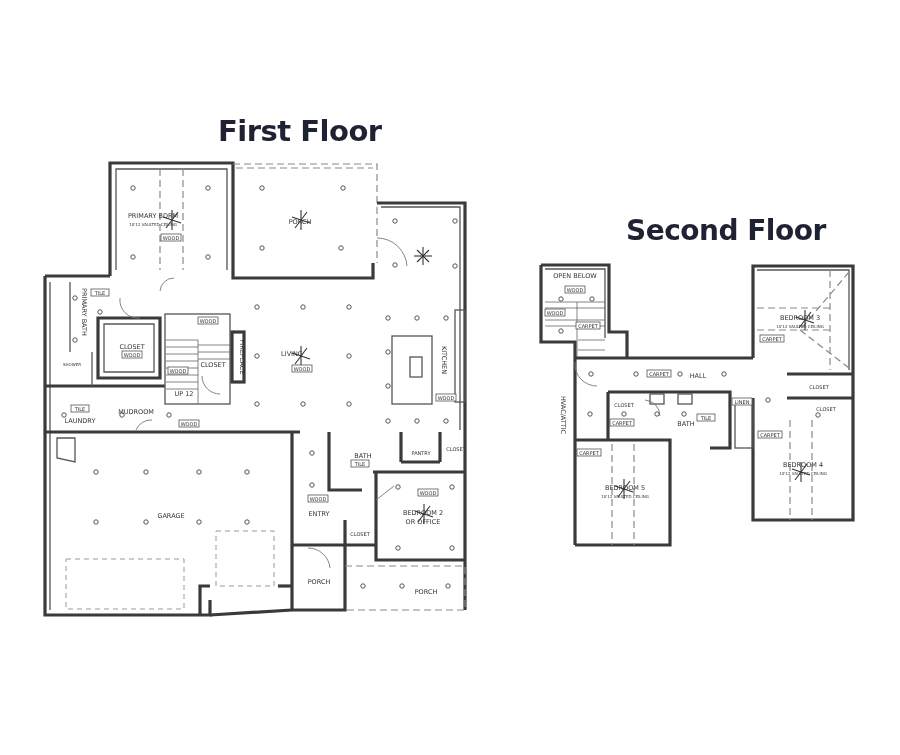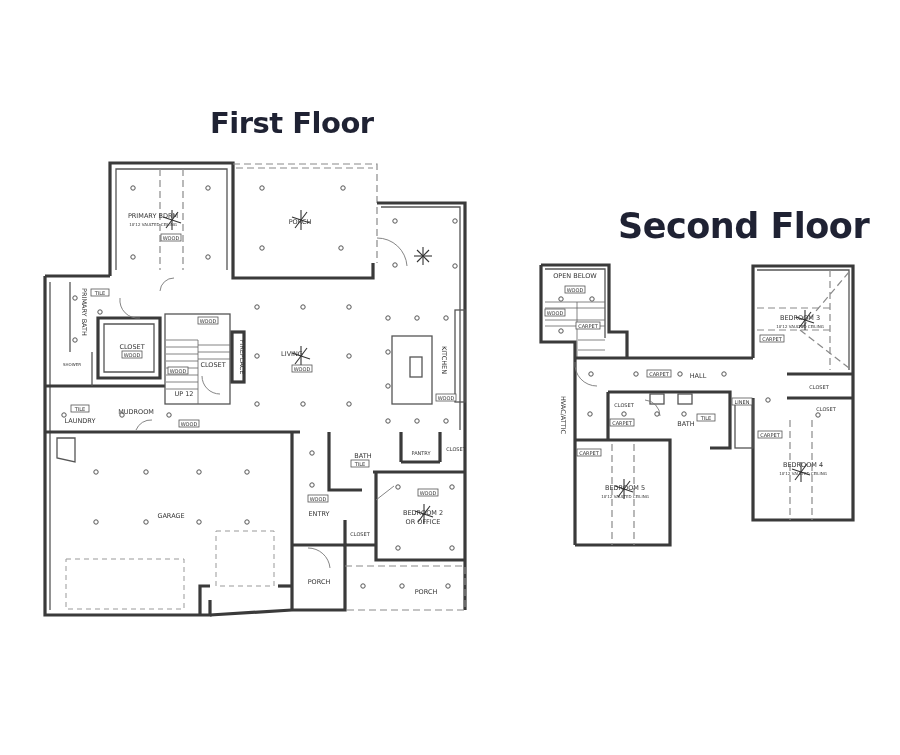--- a/index.html
+++ b/index.html
@@ -1,19 +1,19 @@
 <!DOCTYPE html>
 <html><head>
 <meta charset="utf-8">
 <style>
   html, body { margin:0; padding:0; background:#ffffff; }
   body { width:900px; height:755px; position:relative; overflow:hidden; font-family:"Liberation Sans", sans-serif; }
-  .floor-title { position:absolute; font-family:"DejaVu Sans", sans-serif; font-weight:bold; color:#1f2233; letter-spacing:-0.5px; margin:8px; }
+  .floor-title { position:absolute; font-family:"DejaVu Sans", sans-serif; font-weight:bold; color:#1f2233; letter-spacing:-0.5px; margin:16px; }
   #first-title { left:202px; top:98px; font-size:29px; }
-  #second-title { left:610px; top:198px; font-size:35px; }
+  #second-title { left:610px; top:198px; font-size:28px; }
   svg.plan { position:absolute; left:0; top:0; }
   .wall { fill:none; stroke:#3a3a3a; stroke-width:3.2; }
   .wall-thin { fill:none; stroke:#555; stroke-width:1.3; }
   .dash { fill:none; stroke:#8a8a8a; stroke-width:1.2; stroke-dasharray:7 4; }
   .dash2 { fill:none; stroke:#999; stroke-width:1; stroke-dasharray:5 4; }
   .light { fill:#fff; stroke:#555; stroke-width:1; }
   .lbl { font-family:"DejaVu Sans", sans-serif; font-size:6.5px; fill:#333; }
   .tag-box { fill:#fff; stroke:#555; stroke-width:0.8; }
   .tag { font-family:"DejaVu Sans", sans-serif; font-size:5px; fill:#333; }
   .fan { stroke:#333; stroke-width:1.1; fill:none; }

